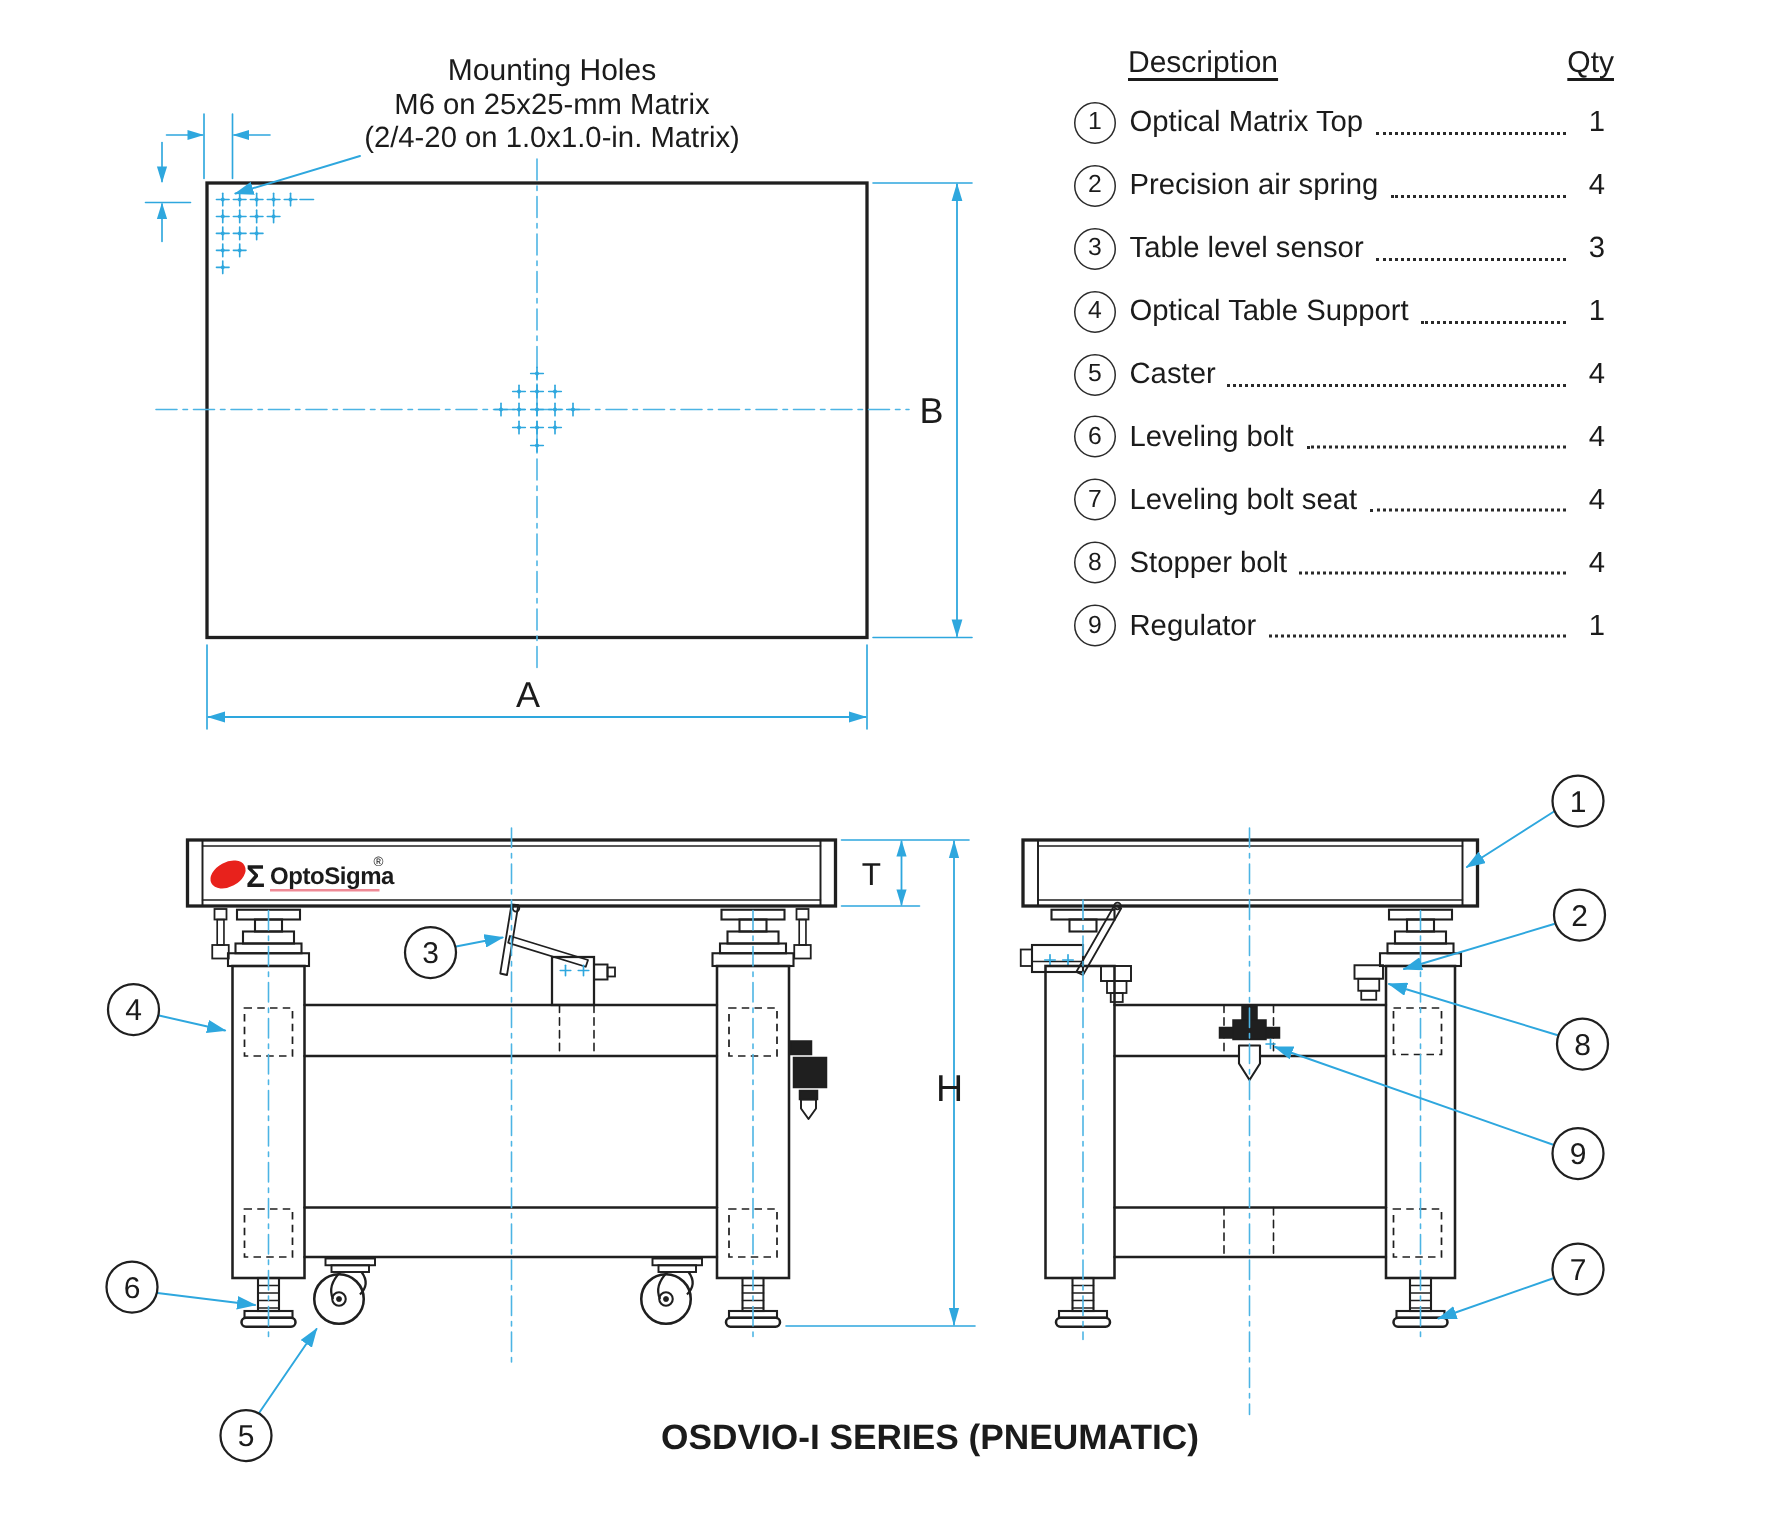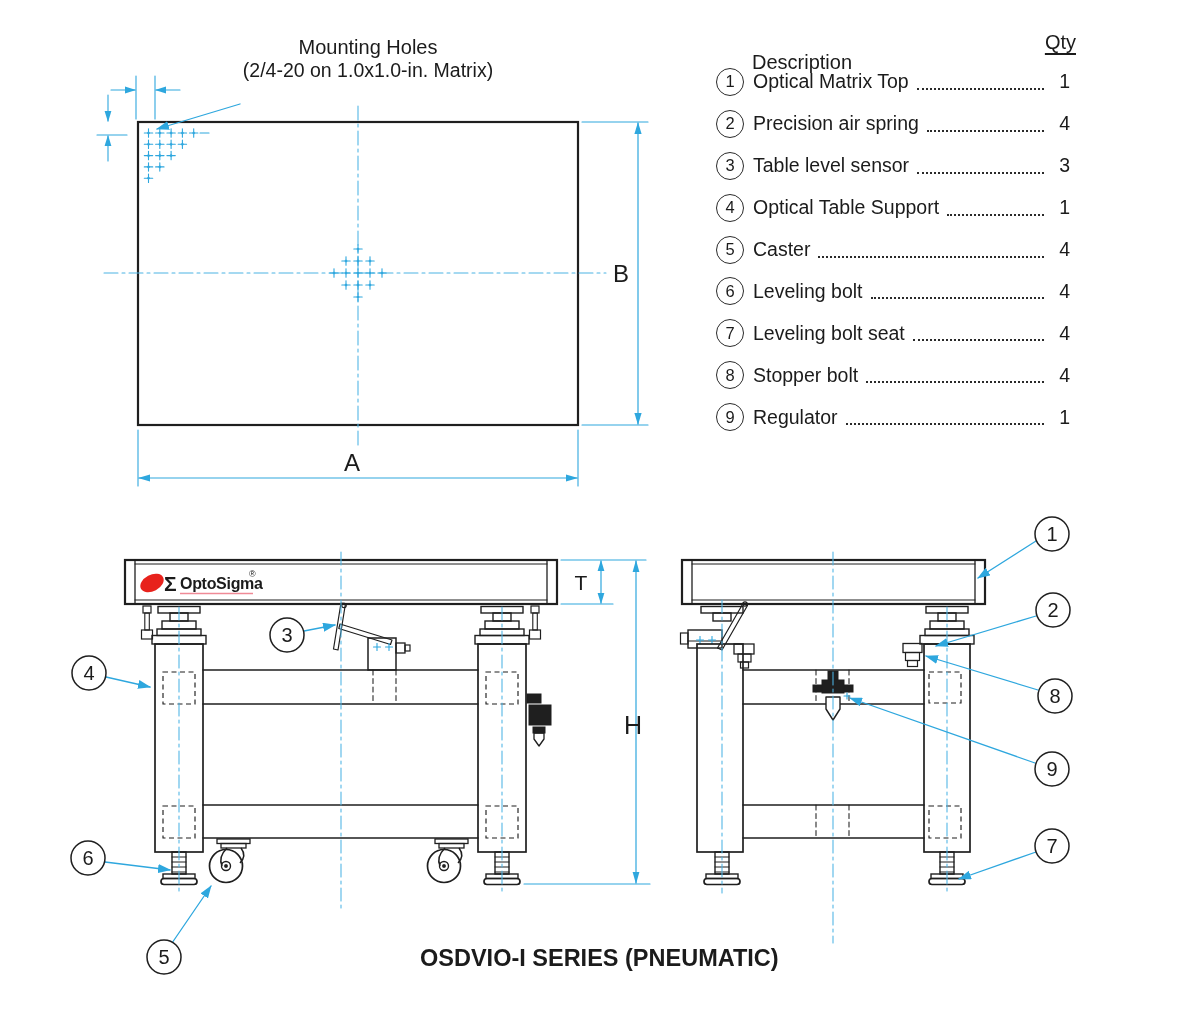--- a/index.html
+++ b/index.html
@@ -6,30 +6,30 @@
   .stage{position:relative;width:1193px;height:1025px;background:#ffffff;overflow:hidden;
          font-family:"Liberation Sans",sans-serif;color:#1b1b1b;}
   .stage svg{position:absolute;left:0;top:0;}
   svg text{fill:#1b1b1b;font-family:"Liberation Sans",sans-serif;}
   .ov{position:absolute;}
   .dimnote{left:96px;top:28px;font-size:21px;line-height:25px;font-weight:500;}
   .dimnote .l2{display:block;margin-left:28px;}
   .mounting{left:226px;top:36px;width:284px;text-align:center;font-size:19.5px;line-height:22.5px;font-weight:500;}
   .mounting .mt{font-size:20px;text-underline-offset:3px;}
   .plheader{left:700px;top:31px;width:382px;display:flex;font-size:20px;}
-  .plheader .desc{margin-left:52px;text-underline-offset:4px;margin-top:20px;}
+  .plheader .desc{margin-left:52px;text-decoration:underline;text-underline-offset:4px;}
   .plheader .qtyh{margin-left:auto;margin-right:6px;text-decoration:underline;text-underline-offset:4px;}
   .plist{left:700px;top:61px;width:382px;}
   .plrow{display:flex;align-items:center;height:41.9px;}
   .pnum{width:26px;height:26px;margin-left:16px;border:1.6px solid #2b2b2b;border-radius:50%;
         display:flex;align-items:center;justify-content:center;font-size:16.5px;flex:none;}
   .plabel{font-size:19.5px;margin-left:9px;white-space:nowrap;}
   .pdots{flex:1;height:0;border-bottom:2.6px dotted #2a2a2a;transform:translateY(7px);margin:0 6px 0 8px;}
   .pqty{font-size:19.5px;width:20px;text-align:right;margin-right:12px;flex:none;}
-  .footer{left:420px;top:945px;width:400px;font-size:23.5px;font-weight:600;}
+  .footer{left:420px;top:945px;width:400px;text-align:center;font-size:23.5px;font-weight:600;}
 </style>
 </head>
 <body>
 
 <div class="stage">
 
   <svg width="1193" height="1025" viewBox="0 0 1193 1025">
     <defs>
       <marker id="arr" markerWidth="13" markerHeight="9" refX="12" refY="4.5" orient="auto" markerUnits="userSpaceOnUse">
         <path d="M0,0 L13,4.5 L0,9 Z" fill="#2ea7de"></path>
@@ -367,20 +367,21 @@
       <g>
           <circle cx="287" cy="635" r="17" fill="#fff" stroke="#1f1f1f" stroke-width="1.5"></circle>
           <text x="287" y="642" font-size="20" text-anchor="middle">3</text>
         </g>
     </g>
   </svg>
 
 
   <div class="ov mounting">
     <div class="mt">Mounting Holes</div>
+    <div>M6 on 25x25-mm Matrix</div>
     <div>(2/4-20 on 1.0x1.0-in. Matrix)</div>
   </div>
 
   <div class="ov plheader">
     <span class="desc">Description</span>
     <span class="qtyh">Qty</span>
   </div>
 
   <div class="ov plist">
     <div class="plrow">

